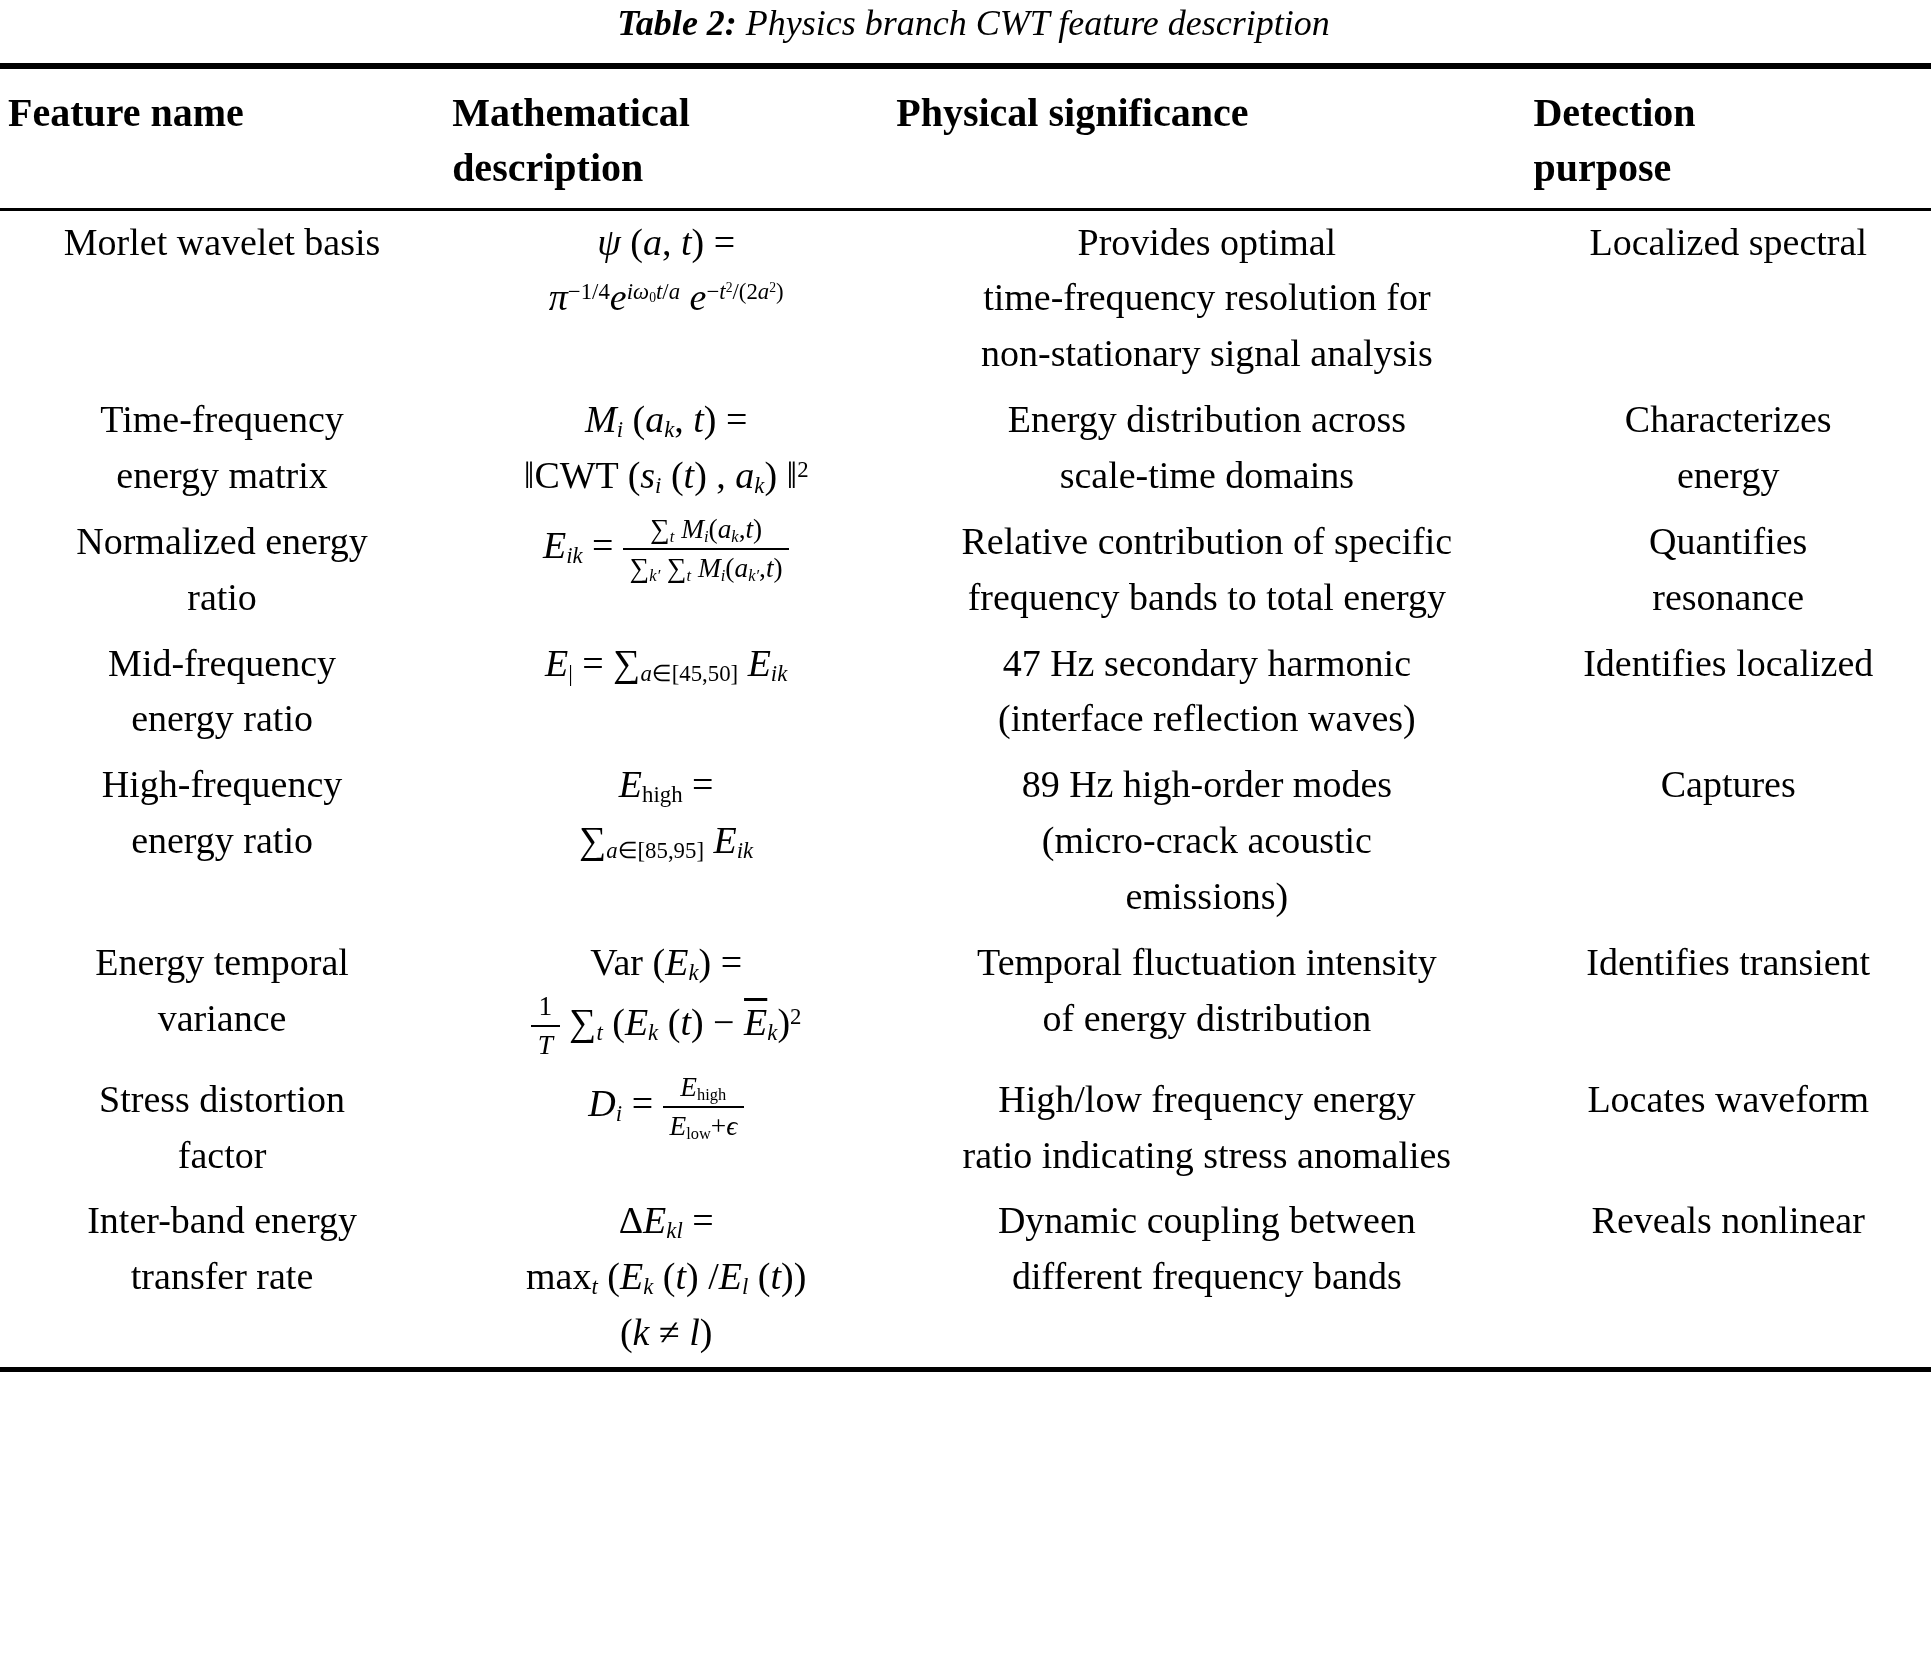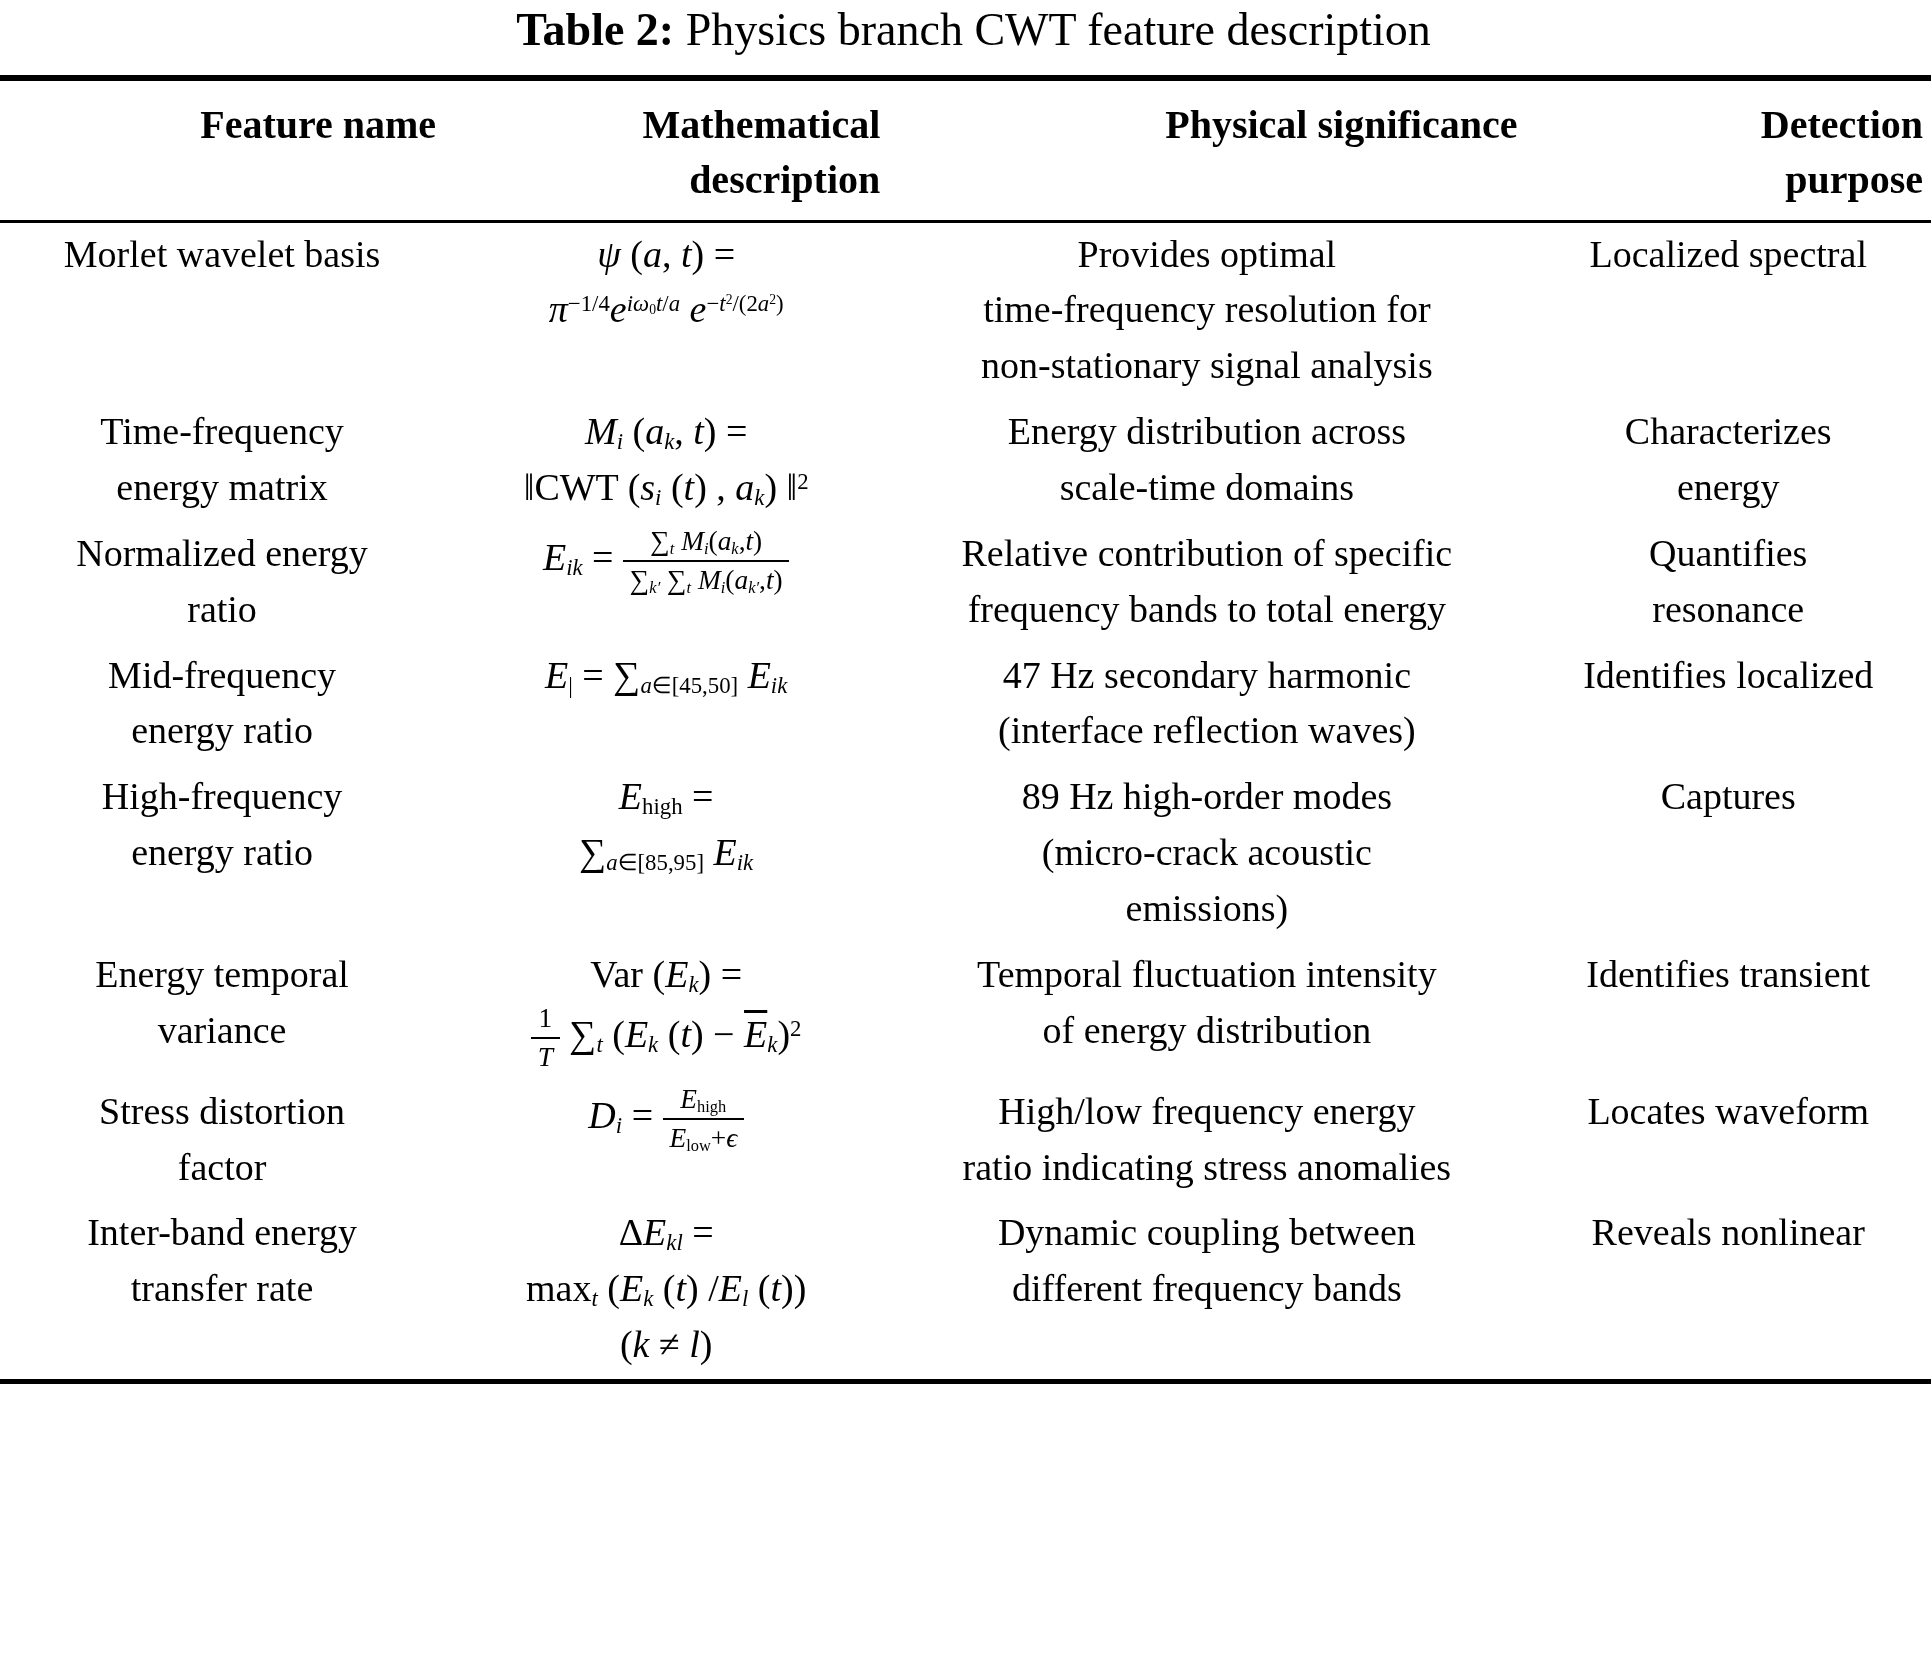--- a/index.html
+++ b/index.html
@@ -10,36 +10,37 @@
   }
   body {
     width: 1931px;
     height: 1675px;
     overflow: hidden;
     font-family: "Liberation Serif", "DejaVu Serif", serif;
     font-size: 38px;
   }
   .caption {
     text-align: center;
-    font-size: 46px;
+    font-size: 36px;
     margin: 2px 0 18px 16px;
     line-height: 1.2;
+    font-style: italic;
   }
   .caption-label { font-weight: bold; }
   table.feature-table {
     width: 100%;
     border-collapse: collapse;
     table-layout: fixed;
     border-top: 6px solid #000000;
   }
   thead th {
     font-weight: bold;
     font-size: 40px;
     vertical-align: top;
-    text-align: right;
+    text-align: left;
     padding: 16px 8px 12px 8px;
     border-bottom: 3px solid #000000;
     line-height: 1.38;
   }
   tbody td {
     vertical-align: top;
     text-align: center;
     padding: 4px 8px 6px 8px;
     line-height: 1.47;
   }

